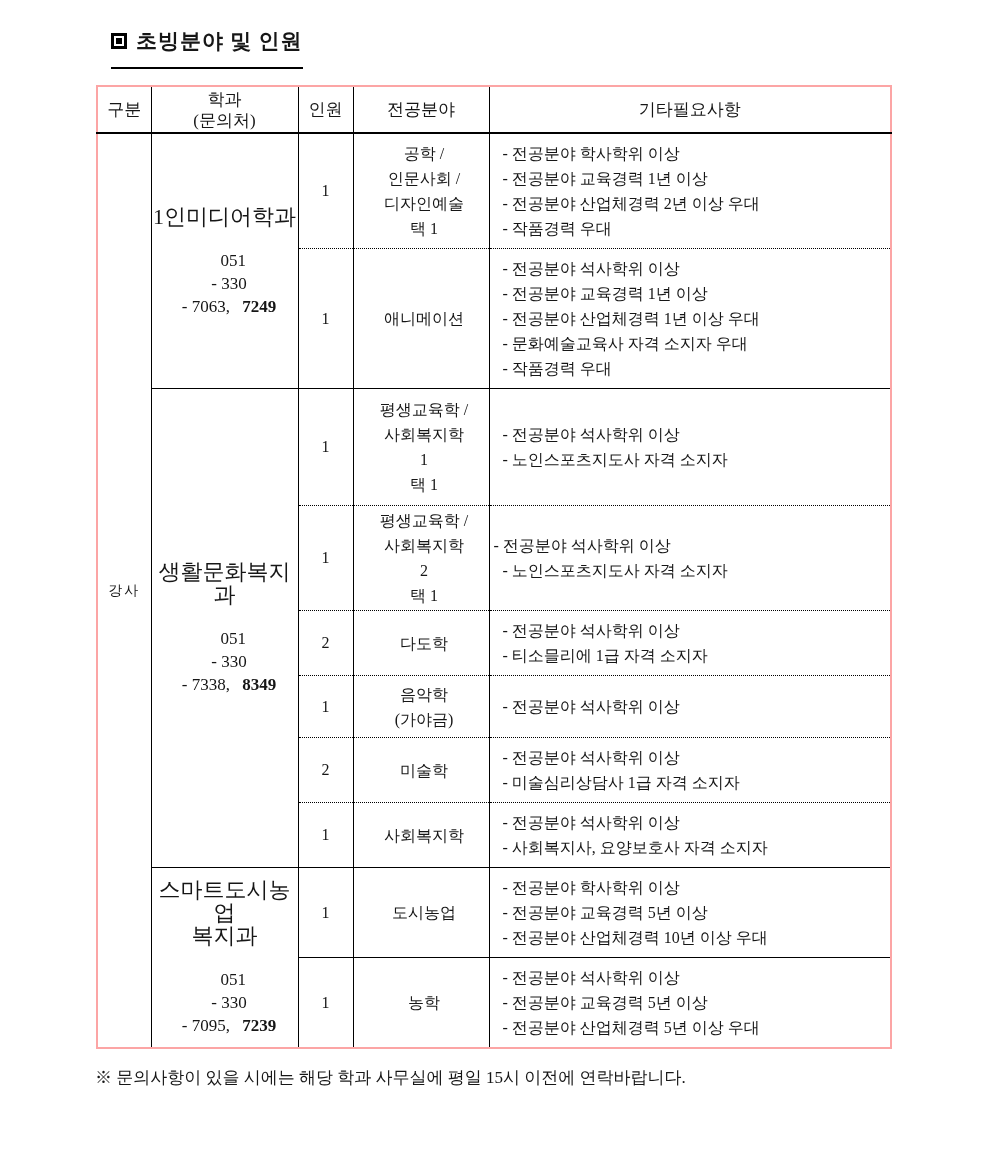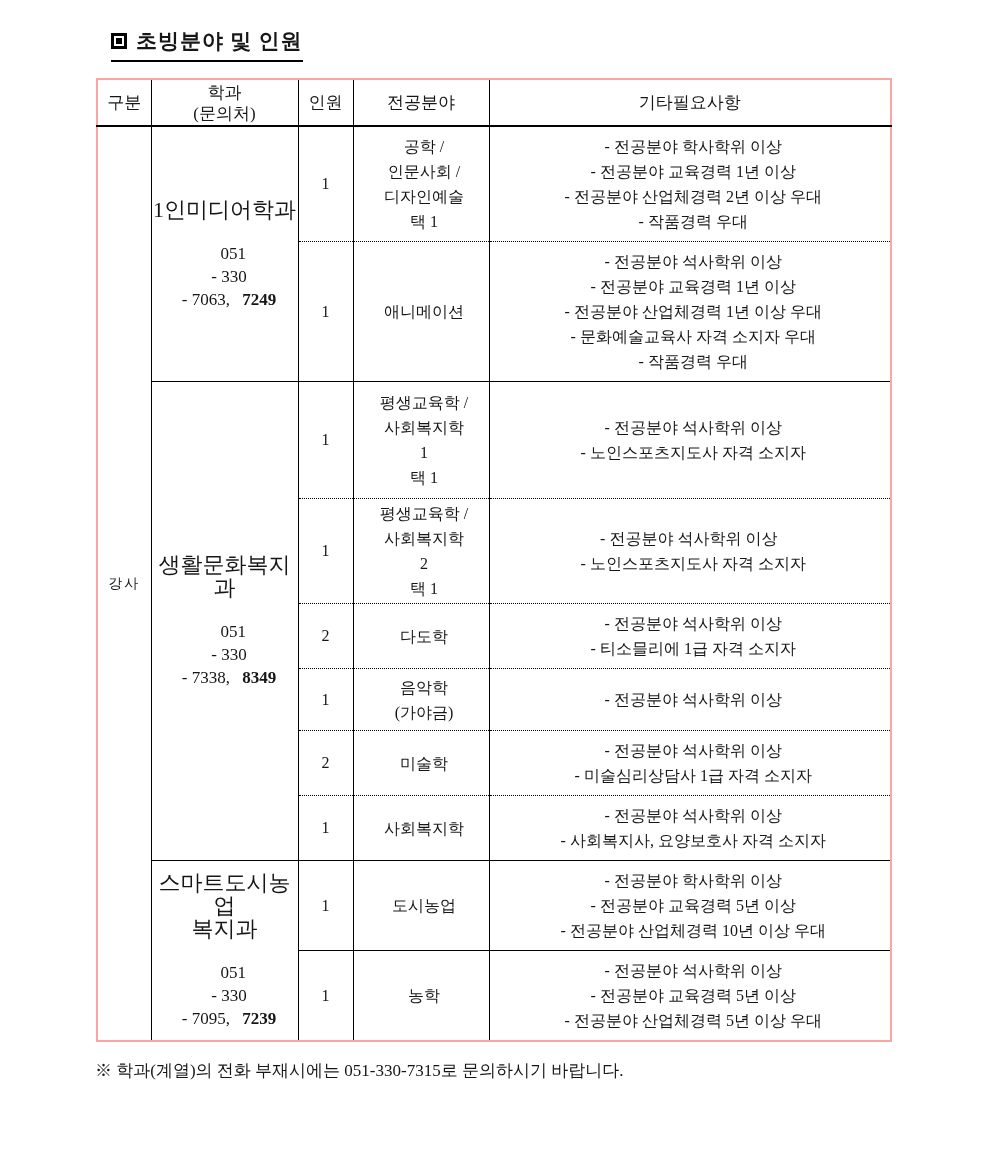--- a/index.html
+++ b/index.html
@@ -10,21 +10,21 @@
     font-family: "Liberation Serif", "DejaVu Serif", serif;
     color: #161616;
   }
   .page { padding-top: 27px; }
 
   
   .title-wrap {
     display: inline-block;
     margin-left: 111px;
     border-bottom: 2px solid #000;
-    padding-bottom: 5px;
+    padding-bottom: 12px;
     font-size: 21px;
     font-weight: bold;
     letter-spacing: 1px;
     white-space: nowrap;
   }
   .sq {
     display: inline-block;
     width: 16px; height: 16px;
     border: 3px solid #000;
     position: relative;
@@ -45,21 +45,21 @@
   thead th {
     height: 47px;
     font-weight: normal;
     font-size: 17px;
     border-bottom: 2px solid #000;
     white-space: pre-line;
     line-height: 21px;
     vertical-align: middle;
     text-align: center;
   }
-  td { font-size: 16px; vertical-align: middle; text-align: center; }
+  td { font-size: 16px; vertical-align: middle; }
   .col-category { text-align: center; font-size: 14px; letter-spacing: 2px; }
   .col-dept { text-align: center; }
   .dept-name { white-space: pre-line; line-height: 23px; font-size: 22px; }
   .dept-phone {
     margin: 21px 0 0 9px;
     text-align: center;
     line-height: 23px;
     font-size: 17px;
   }
   .phone-line { white-space: pre; }
@@ -228,16 +228,16 @@
           <td class="col-req">
             <div class="req-line">- 전공분야 석사학위 이상</div>
             <div class="req-line">- 전공분야 교육경력 5년 이상</div>
             <div class="req-line">- 전공분야 산업체경력 5년 이상 우대</div>
           </td>
         </tr>
       </tbody>
   </table>
 
   <div class="footnotes">
-    <div>※ 학과(계열)의 전화 부재시에는 051-330-7315로 문의하시기 바랍니다.</div>
+    <div>※ 문의사항이 있을 시에는 해당 학과 사무실에 평일 15시 이전에 연락바랍니다.</div>
   </div>
 
 </div>
 
 </body></html>

